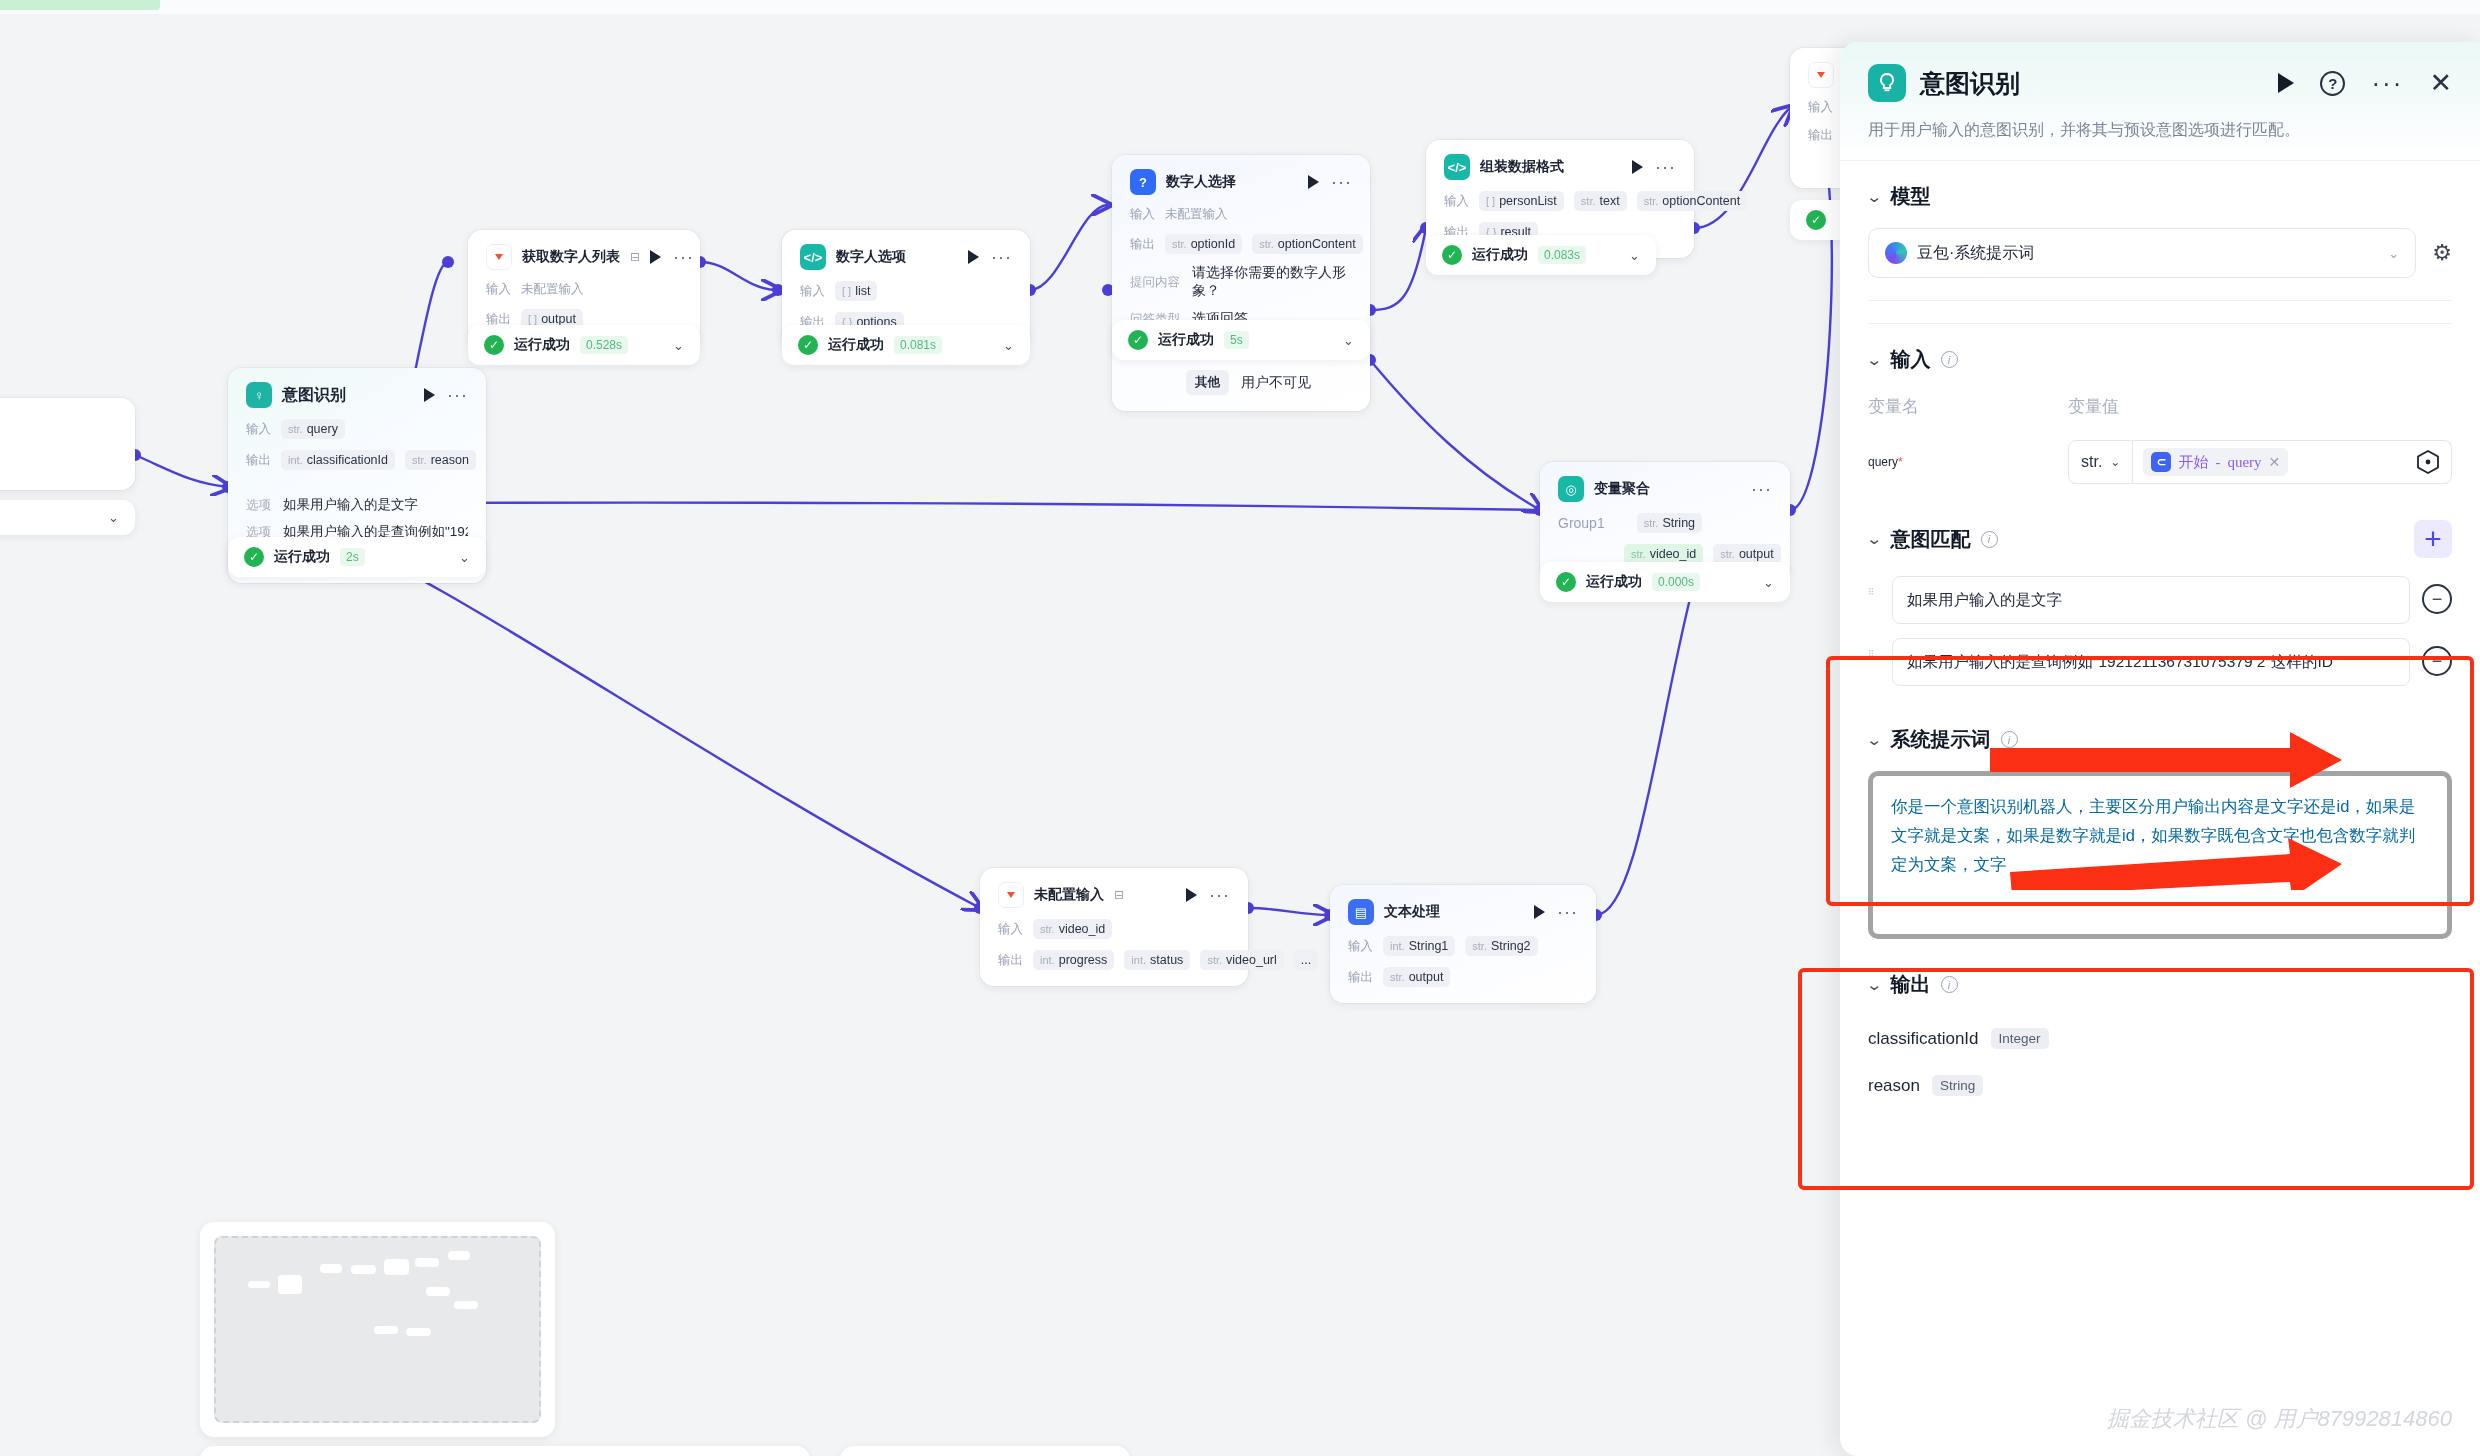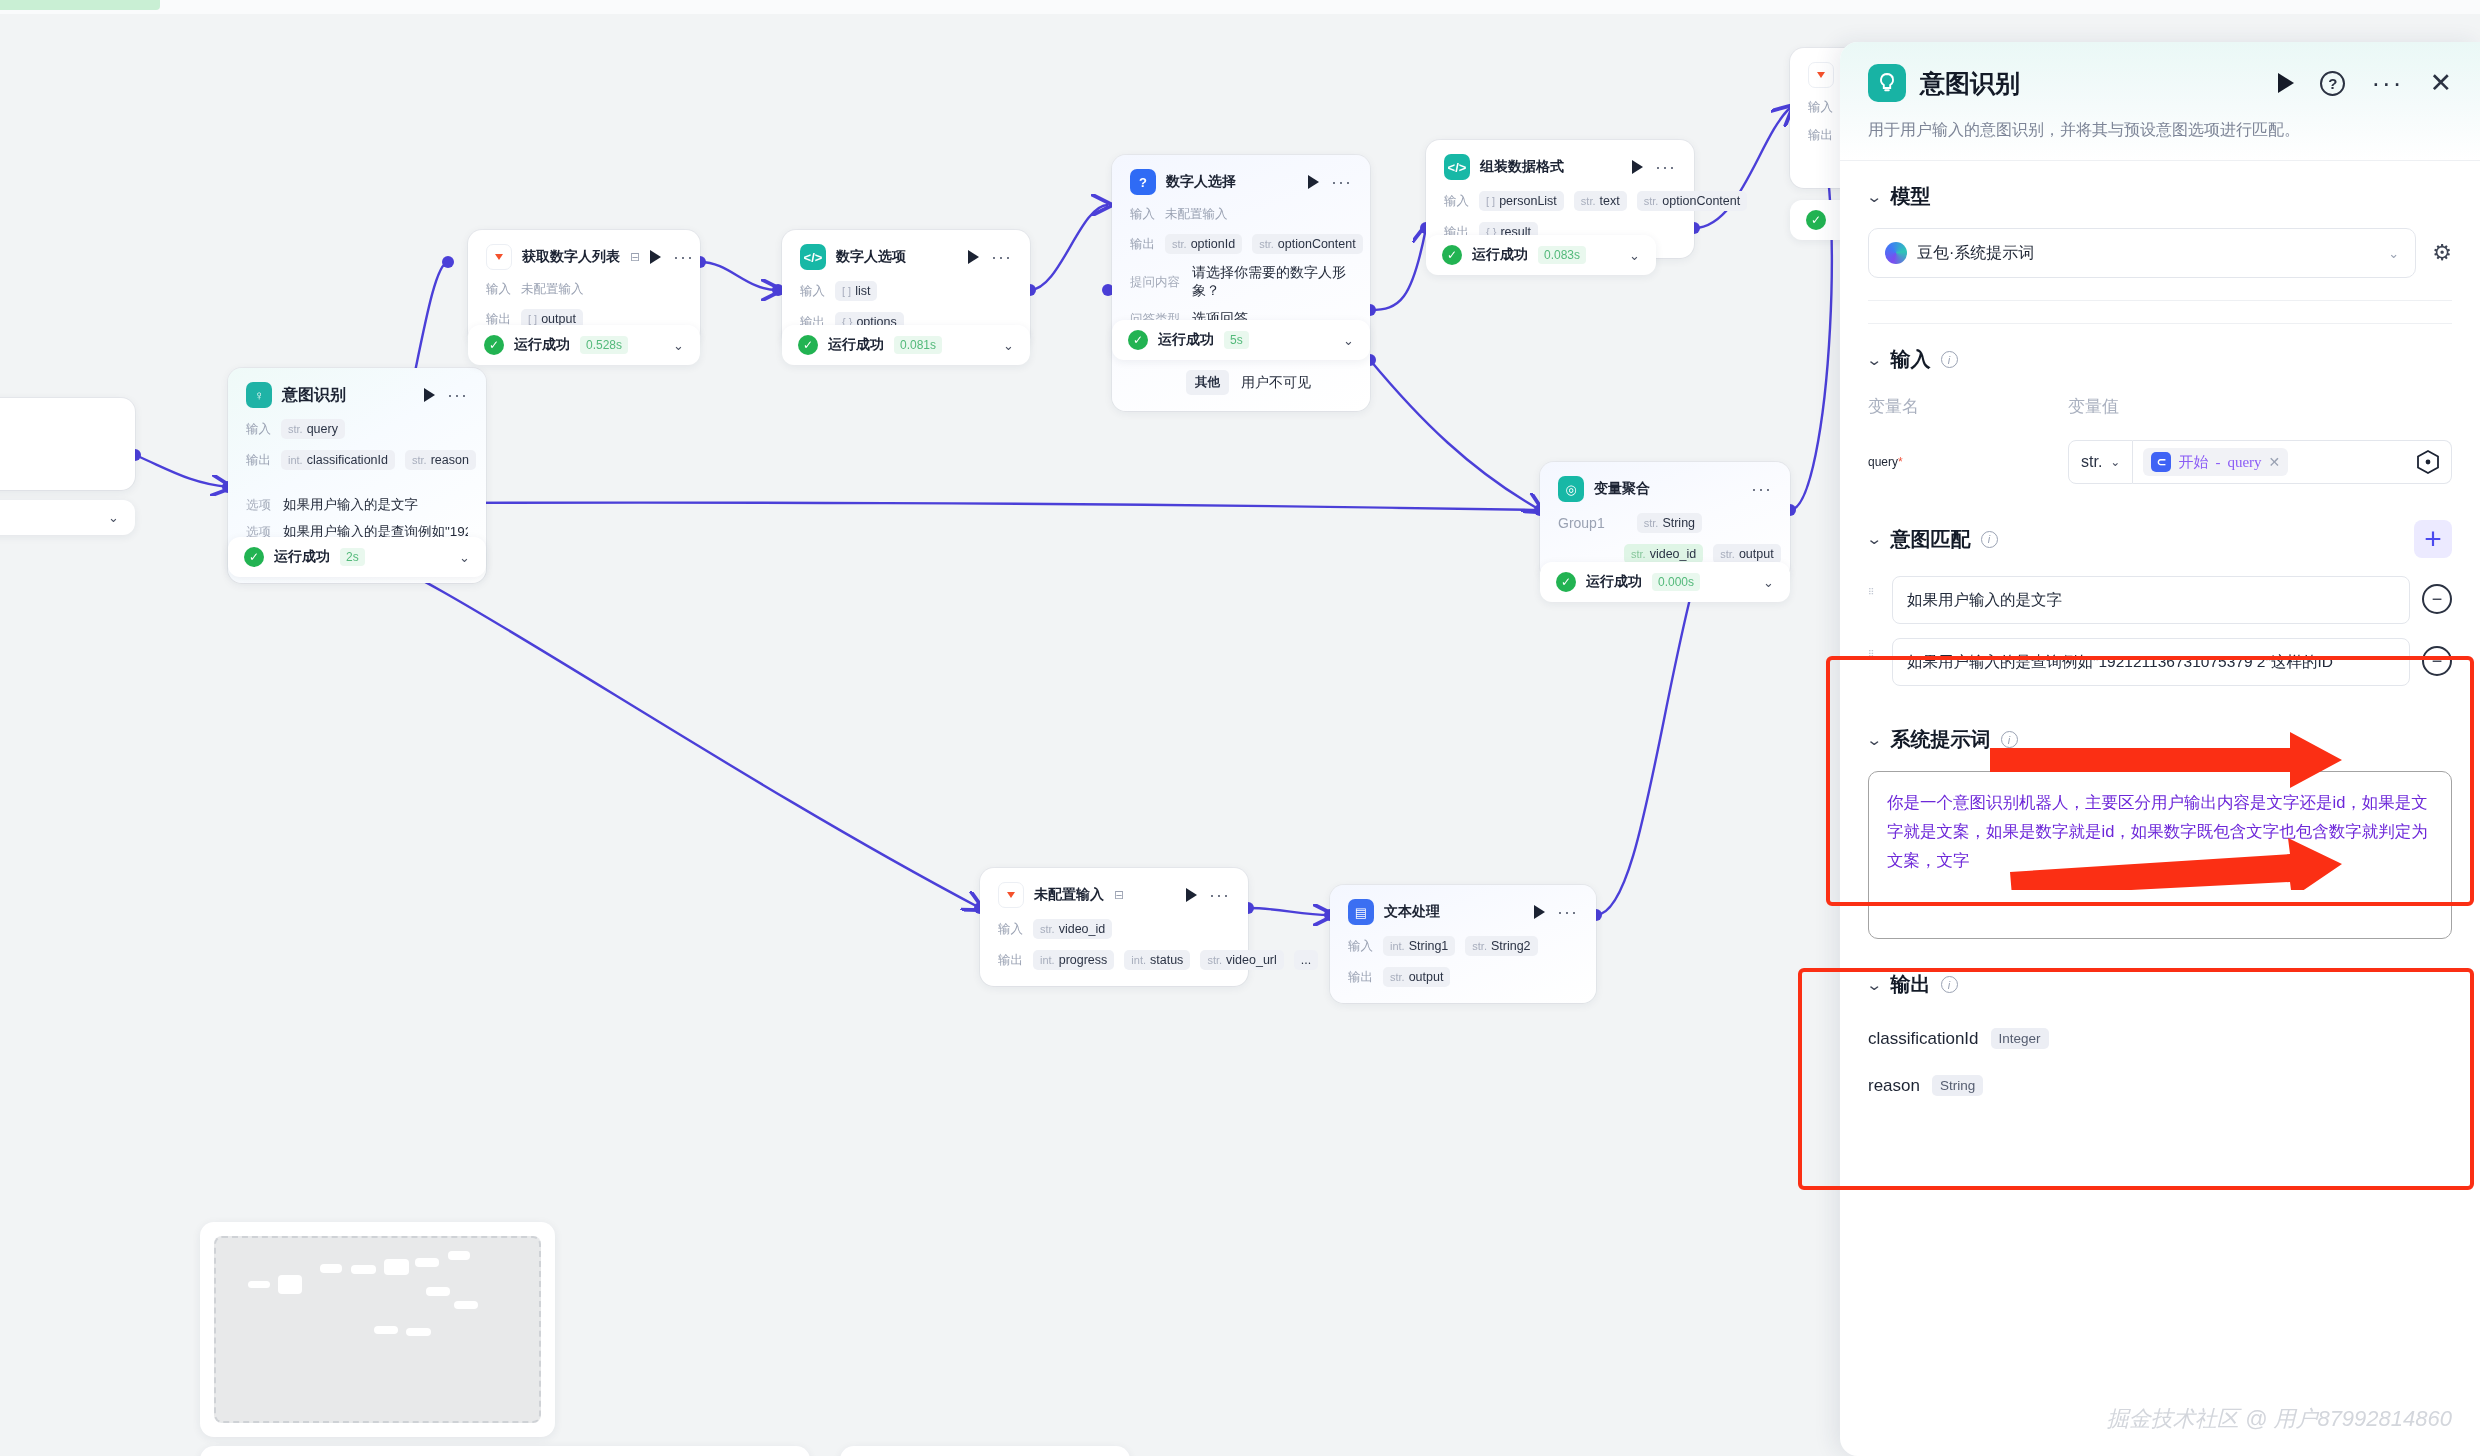--- a/index.html
+++ b/index.html
@@ -204,23 +204,23 @@
   .intent-item { display: flex; align-items: flex-start; gap: 12px; margin-top: 14px; }
   .drag { width: 12px; padding-top: 14px; color: #c2c7d2; font-size: 9px;
           line-height: 5px; letter-spacing: 1px; }
   .intent-input { flex: 1; border: 1px solid #e3e6ec; border-radius: 8px;
                   padding: 11px 14px; font-size: 15.5px; color: #222a3a; line-height: 1.55; }
   .minus { width: 30px; height: 30px; border-radius: 50%; border: 2px solid #2b3242;
            color: #2b3242; font-size: 18px; display: flex; align-items: center;
            justify-content: center; margin-top: 8px; flex: 0 0 30px; line-height: 1; }
   .other-intent { font-size: 19px; font-weight: 700; color: #131a27; margin-top: 16px; }
 
-  .prompt-box { border: 1px solid #a3a3a3; border-radius: 10px; padding: 16px 18px;
+  .prompt-box { border: 5px solid #a3a3a3; border-radius: 10px; padding: 16px 18px;
                 margin-top: 14px; min-height: 168px; font-size: 16.5px;
-                color: #6d28d9; line-height: 1.75; }
+                color: #0369a1; line-height: 1.75; }
 
   .out-row { display: flex; align-items: center; gap: 12px; margin-top: 26px; }
   .out-name { font-size: 17px; color: #1d2433; }
   .out-type { background: #eceef4; border-radius: 5px; padding: 3px 8px;
               font-size: 13.5px; color: #555d70; }
 
   .watermark { position: absolute; right: 28px; bottom: 22px; font-size: 22px;
                color: #d3d6dc; font-style: italic; white-space: nowrap;
                text-shadow: 1px 1px 0 #fff; }
 

